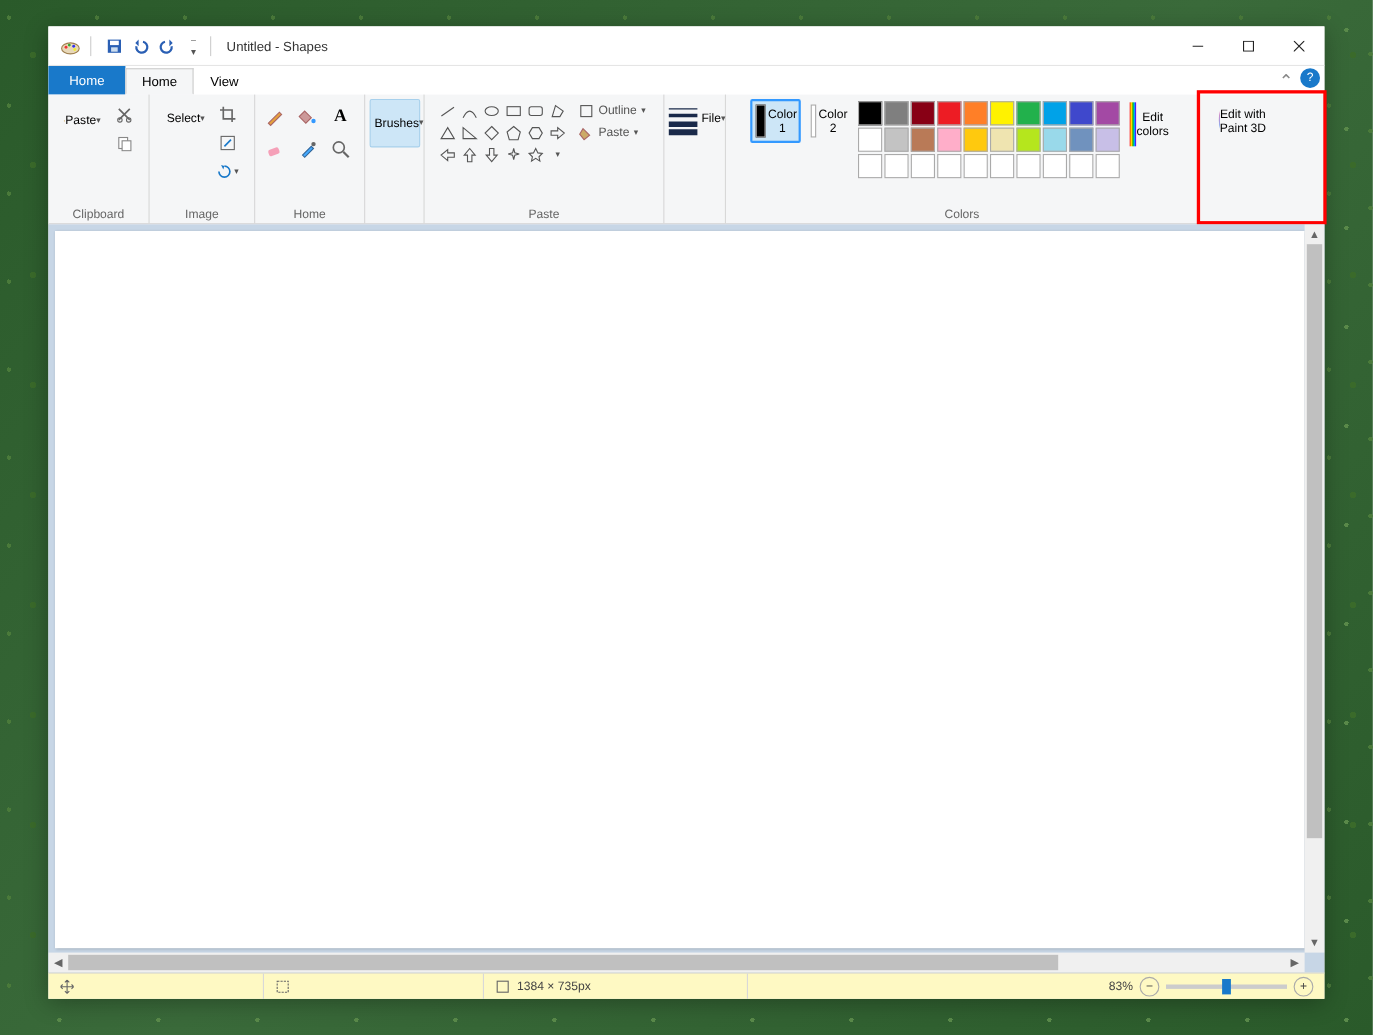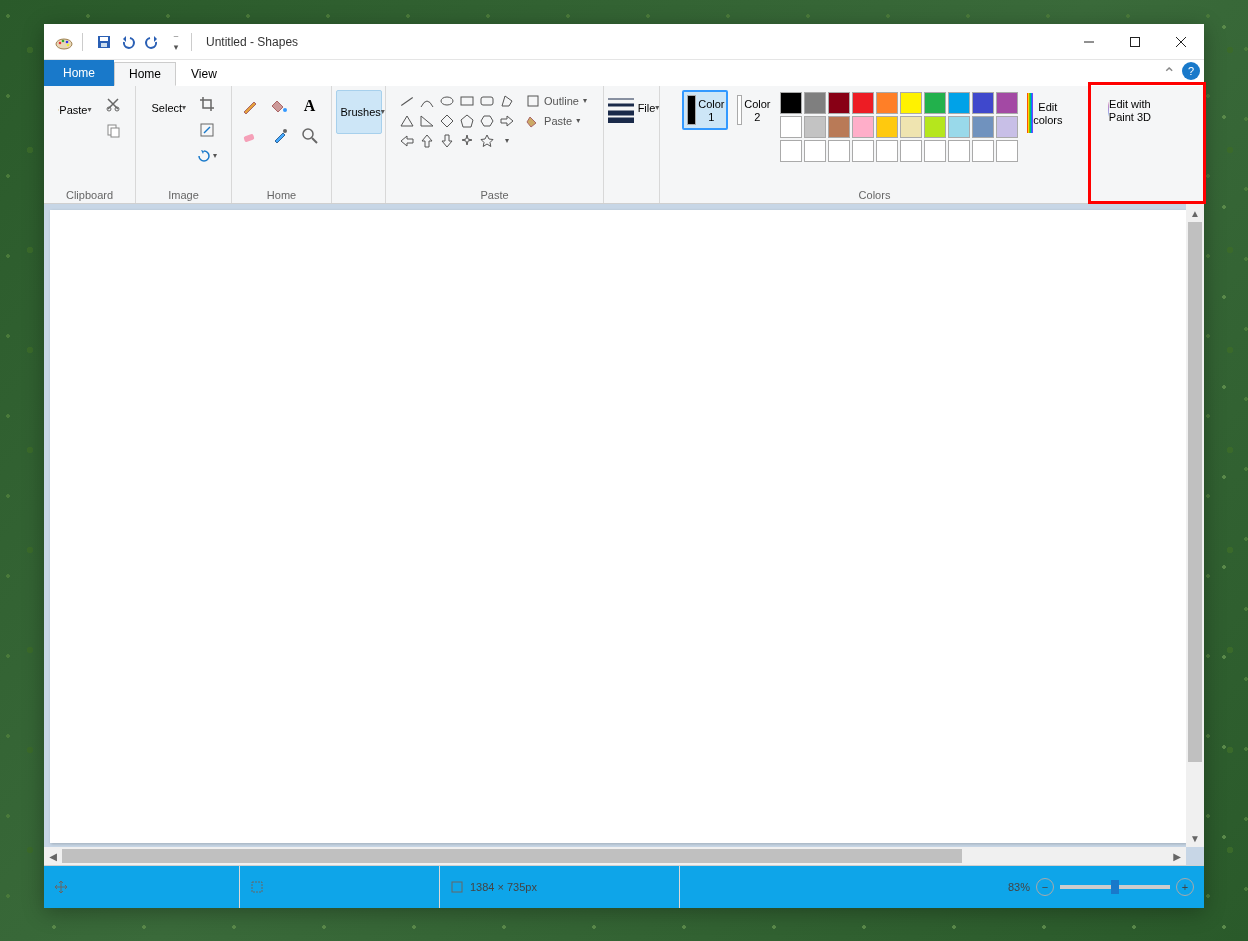--- a/index.html
+++ b/index.html
@@ -44,21 +44,21 @@
   .sw { width:22px; height:22px; border:1px solid #aaa; cursor:pointer;}
   .rainbow{width:34px;height:40px;background:linear-gradient(90deg,red,orange,yellow,green,cyan,blue,violet);}
   .canvas-wrap { flex:1; background:#c7d6e6; position:relative; overflow:hidden;}
   .canvas { position:absolute; left:6px; top:6px; right:18px; bottom:22px; background:#fff; box-shadow:1px 1px 3px rgba(0,0,0,0.2);}
   .vscroll{position:absolute; right:0; top:0; bottom:18px; width:18px; background:#f0f0f0; display:flex; flex-direction:column;}
   .hscroll{position:absolute; left:0; right:18px; bottom:0; height:18px; background:#f0f0f0; display:flex;}
   .scr-btn{width:18px;height:18px;display:flex;align-items:center;justify-content:center;color:#666;cursor:pointer;font-size:10px;}
   .scr-thumb-v{background:#c0c0c0; margin:0 2px; flex:0 0 auto;}
   .scr-track{flex:1;}
   .scr-thumb-h{background:#c0c0c0; margin:2px 0; height:14px;}
-  .statusbar { height:43px; background:#0ea5e9; border-top:1px solid #d0d0d0; display:flex; align-items:center; font-size:11px; color:#444;}
+  .statusbar { height:24px; background:#fef9c3; border-top:1px solid #d0d0d0; display:flex; align-items:center; font-size:11px; color:#444;}
   .status-cell{padding:0 10px; display:flex; align-items:center; gap:6px; border-right:1px solid #d8d8d8; height:100%;}
   .zoom-area{margin-left:auto; display:flex; align-items:center; gap:6px; padding:0 10px;}
   .zoom-btn{width:18px;height:18px;border:1px solid #aaa;border-radius:50%;display:flex;align-items:center;justify-content:center;cursor:pointer;font-size:11px;}
   .zoom-slider{width:110px;height:4px;background:#ccc;position:relative;}
   .zoom-thumb{position:absolute;left:50%;top:-5px;width:8px;height:14px;background:#1979ca;transform:translateX(-50%);}
   .highlight-box{position:absolute; border:3px solid #ff0000; pointer-events:none;}
   .icon-svg{display:block;}
   .outline-fill-row{display:flex;align-items:center;gap:4px;font-size:11px;color:#555;padding:2px 4px;cursor:pointer;}
   .shape-side{display:flex;flex-direction:column;gap:2px;padding:2px;}
 </style>

